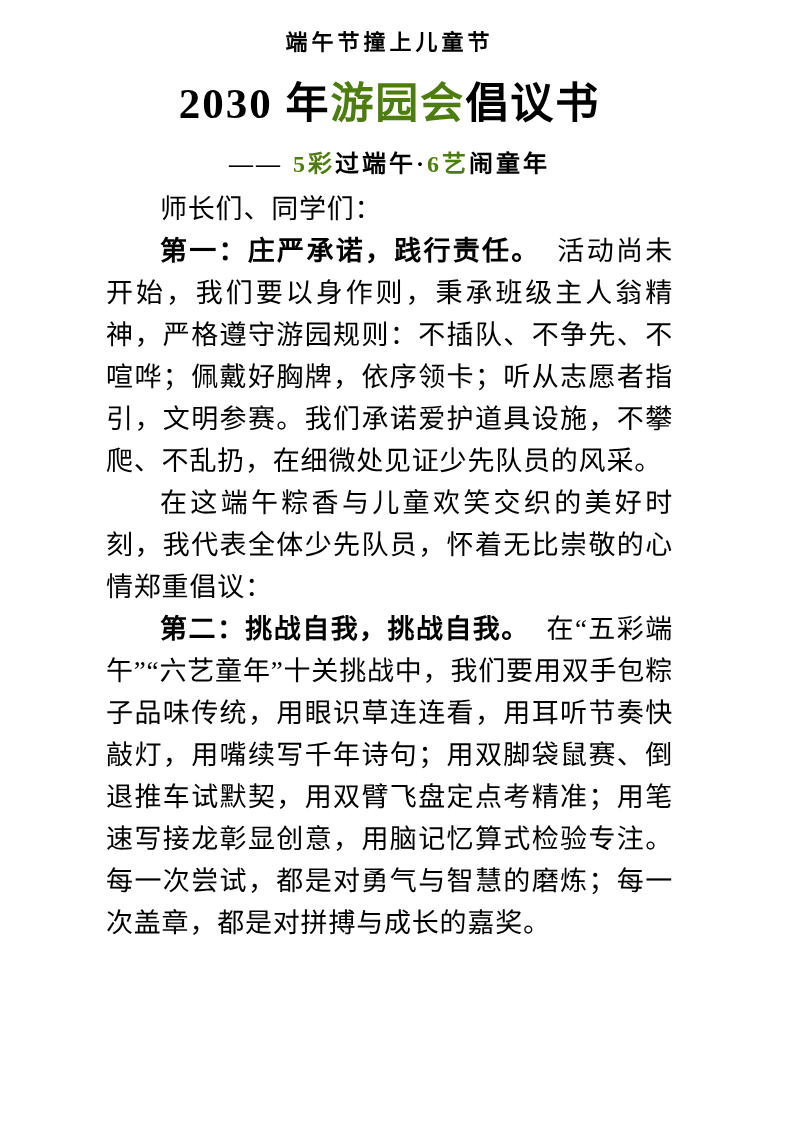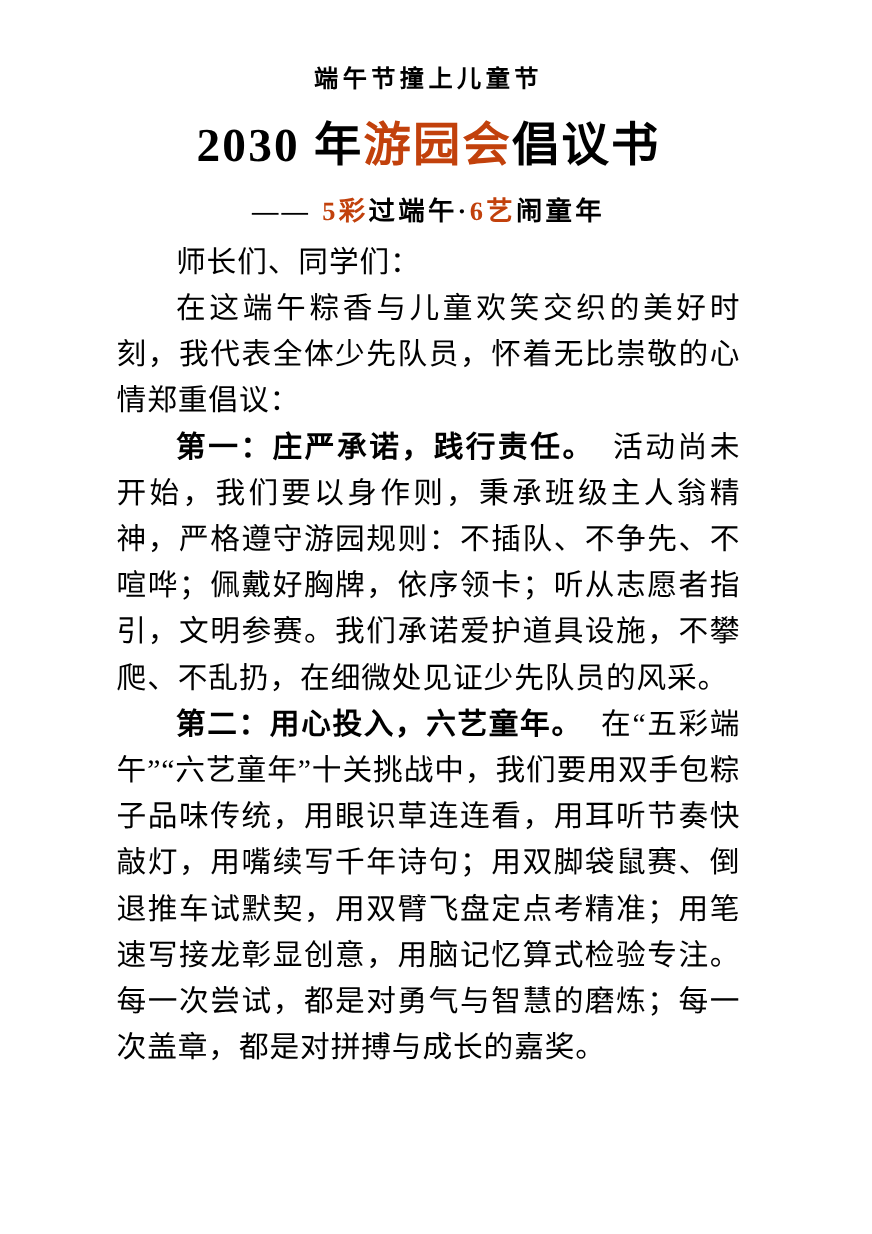--- a/index.html
+++ b/index.html
@@ -6,21 +6,21 @@
     margin: 0;
     padding: 0;
     background: #ffffff;
   }
   .page {
     position: relative;
     width: 793px;
     height: 1122px;
     background: #ffffff;
     box-sizing: border-box;
-    padding: 57px 120px 0 106px;
+    padding: 28px 120px 0 106px;
     font-family: "Liberation Serif", "DejaVu Serif", serif;
     color: #000000;
     overflow: hidden;
   }
   .eyebrow-title {
     margin: 0;
     text-align: center;
     font-size: 22px;
     font-weight: 700;
     letter-spacing: 4px;
@@ -42,21 +42,21 @@
     font-size: 24px;
     font-weight: 700;
     letter-spacing: 3px;
     line-height: 36px;
     white-space: nowrap;
   }
   .subtitle .dash {
     margin-right: 10px;
   }
   .red {
-    color: #c2410c;
+    color: #4d7c0f;
   }
   .body-block {
     margin-top: 6px;
   }
   p.para {
     margin: 0;
     font-size: 27px;
     line-height: 42px;
     letter-spacing: 0.8px;
     text-align: justify;
@@ -85,27 +85,27 @@
     <span class="dash">——</span><span class="red">5彩</span><span>过端午</span><span>·</span><span class="red">6艺</span><span>闹童年</span>
   </h2>
 
   <div class="body-block">
 
     <p class="para">
       <span>师长们、同学们：</span>
     </p>
 
     <p class="para">
+      <span class="lead">第一：庄严承诺，践行责任。</span><span>活动尚未开始，我们要以身作则，秉承班级主人翁精神，严格遵守游园规则：不插队、不争先、不喧哗；佩戴好胸牌，依序领卡；听从志愿者指引，文明参赛。我们承诺爱护道具设施，不攀爬、不乱扔，在细微处见证少先队员的风采。</span>
+    </p>
+
+    <p class="para">
       <span class="lead"></span><span>在这端午粽香与儿童欢笑交织的美好时刻，我代表全体少先队员，怀着无比崇敬的心情郑重倡议：</span>
     </p>
 
     <p class="para">
-      <span class="lead">第一：庄严承诺，践行责任。</span><span>活动尚未开始，我们要以身作则，秉承班级主人翁精神，严格遵守游园规则：不插队、不争先、不喧哗；佩戴好胸牌，依序领卡；听从志愿者指引，文明参赛。我们承诺爱护道具设施，不攀爬、不乱扔，在细微处见证少先队员的风采。</span>
-    </p>
-
-    <p class="para">
-      <span class="lead">第二：用心投入，六艺童年。</span><span>在“五彩端午”“六艺童年”十关挑战中，我们要用双手包粽子品味传统，用眼识草连连看，用耳听节奏快敲灯，用嘴续写千年诗句；用双脚袋鼠赛、倒退推车试默契，用双臂飞盘定点考精准；用笔速写接龙彰显创意，用脑记忆算式检验专注。每一次尝试，都是对勇气与智慧的磨炼；每一次盖章，都是对拼搏与成长的嘉奖。</span>
+      <span class="lead">第二：挑战自我，挑战自我。</span><span>在“五彩端午”“六艺童年”十关挑战中，我们要用双手包粽子品味传统，用眼识草连连看，用耳听节奏快敲灯，用嘴续写千年诗句；用双脚袋鼠赛、倒退推车试默契，用双臂飞盘定点考精准；用笔速写接龙彰显创意，用脑记忆算式检验专注。每一次尝试，都是对勇气与智慧的磨炼；每一次盖章，都是对拼搏与成长的嘉奖。</span>
     </p>
 
 
   </div>
 
 </div>
 
 </body></html>

